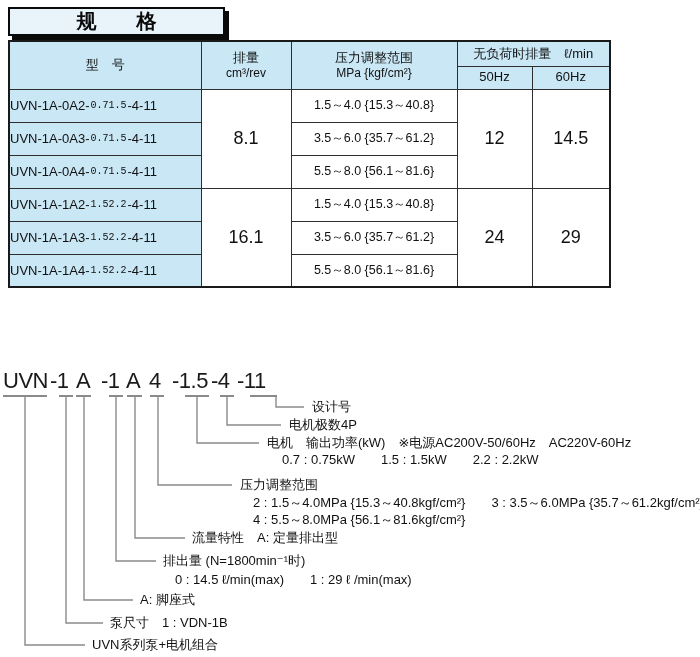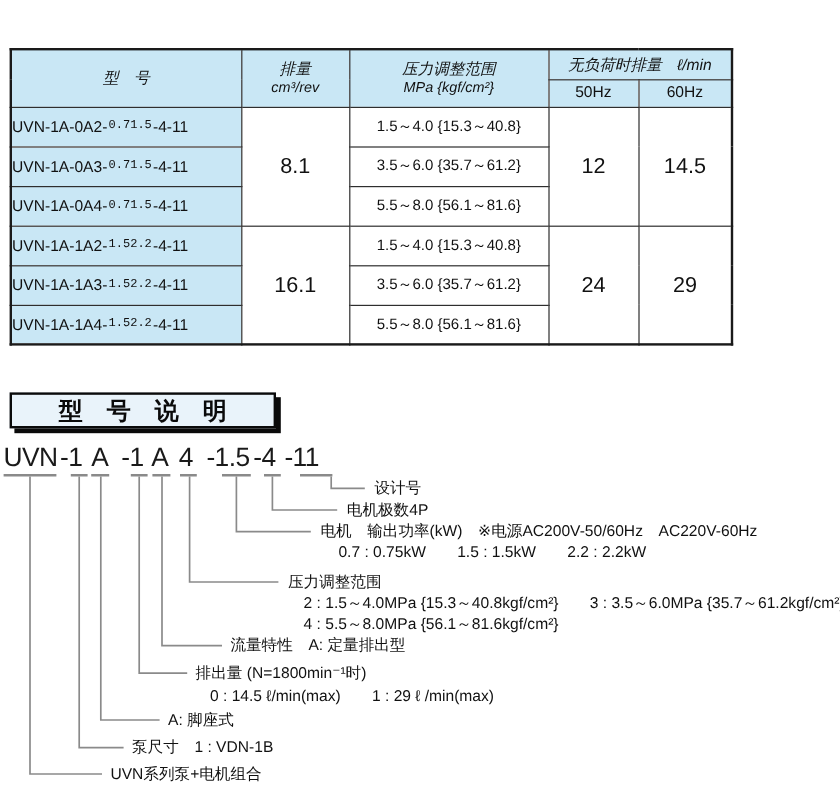--- a/index.html
+++ b/index.html
@@ -20,40 +20,43 @@
   table.spec{
     position:absolute;left:8px;top:40px;border-collapse:collapse;table-layout:fixed;
     border:2px solid #1a1a1a;font-size:13px;
   }
   table.spec th,table.spec td{border:1px solid #2e2e2e;padding:0;overflow:hidden;}
   .hd{background:#c9e7f5;font-weight:normal;text-align:center;font-size:13px;line-height:1.25;}
   .hd .sub{font-size:12px;}
   td.model-cell{background:#c9e7f5;text-align:left;padding-left:11px;font-size:13px;white-space:nowrap;}
   td.num-cell{text-align:center;font-size:18px;background:#fff;}
   td.pres-cell{text-align:center;font-size:12.5px;background:#fff;white-space:nowrap;}
-  tr.hrow1{height:25px;font-style:italic;} tr.hrow2{height:23px;} tr.brow{height:33px;}
+  tr.hrow1{height:25px;} tr.hrow2{height:23px;} tr.brow{height:33px;}
   .frac{
     display:inline-flex;flex-direction:row;align-items:center;vertical-align:middle;
     font-size:10px;line-height:9.5px;margin:0 1px;position:relative;top:-1px;font-family:Liberation Mono, monospace;
   }
   
   .note{position:absolute;left:8px;top:294px;font-size:12px;color:#111;}
   
   svg.diagram{position:absolute;left:0;top:360px;}
   svg.diagram text{fill:#111;font-family:"Liberation Sans","DejaVu Sans",sans-serif;font-size:13px;}
   svg.diagram text.code{font-size:22px;fill:#1a1a1a;letter-spacing:-0.5px;}
   svg.diagram path{stroke:#8a8a8a;fill:none;}
   svg.diagram path.ul{stroke-width:2;}
   svg.diagram path.con{stroke-width:1.4;}
 </style>
 </head>
 <body>
 
 <div class="page">
 
+  <div class="title-box spec">
+    <span>规　　格</span>
+  </div>
 
   <table class="spec">
     <colgroup>
       <col style="width:192px">
         <col style="width:90px">
         <col style="width:166px">
       <col style="width:75px">
         <col style="width:78px">
     </colgroup>
     <thead>
@@ -134,23 +137,20 @@
               <span>1.5</span>
               <span>2.2</span>
             </span><span>-4-11</span>
         </td>
         <td class="pres-cell">5.5～8.0 {56.1～81.6}</td>
       </tr>
     </tbody>
   </table>
 
 
-  <div class="title-box model">
-    <span>型　号　说　明</span>
-  </div>
 
   <svg class="diagram" width="700" height="297" viewBox="0 0 700 297">
 
     <text class="code" x="3" y="28">UVN</text>
     <text class="code" x="50" y="28">-1</text>
     <text class="code" x="76" y="28">A</text>
     <text class="code" x="101" y="28">-1</text>
     <text class="code" x="126" y="28">A</text>
     <text class="code" x="149" y="28">4</text>
     <text class="code" x="172" y="28">-1.5</text>

